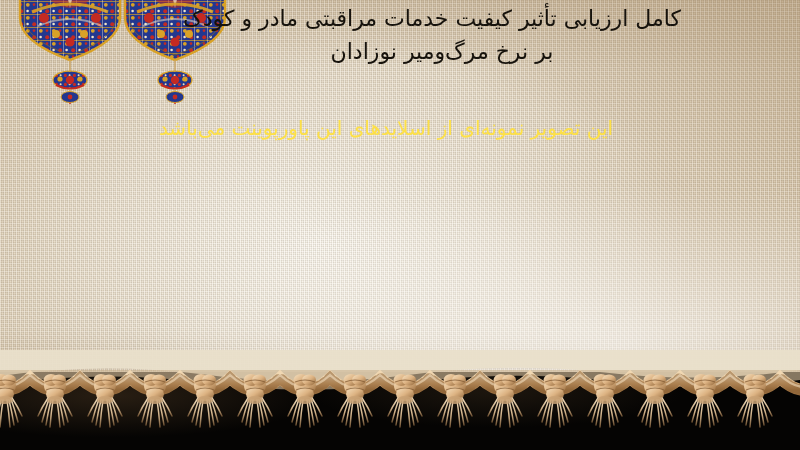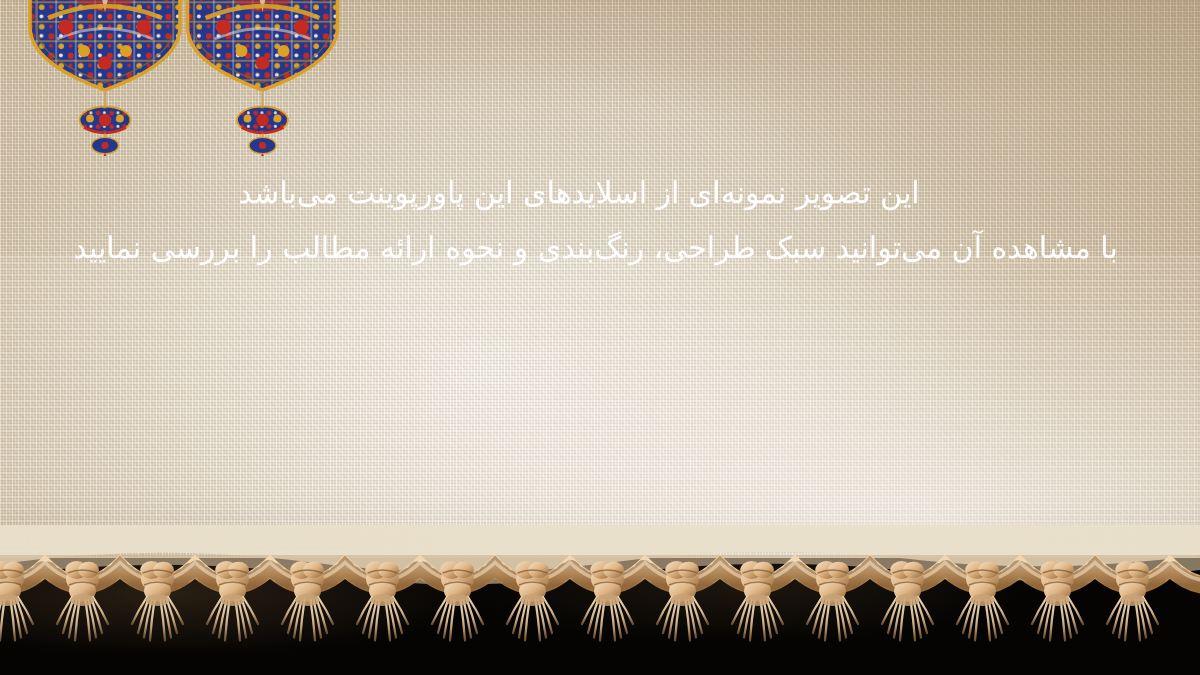--- a/index.html
+++ b/index.html
@@ -62,21 +62,21 @@
     letter-spacing:0px;white-space:nowrap;
   }
   .title-line.l1{padding-right:60px;}
   .title-line.l2{padding-right:40px;}
 
   .body-block{
     position:absolute;top:110px;right:8px;width:784px;
     direction:rtl;text-align:center;
   }
   .body-line{
-    color:#ffffff;font-size:20px;line-height:37px;font-weight:400;
+    color:#fde047;font-size:20px;line-height:37px;font-weight:400;
     font-family:"DejaVu Sans","Liberation Sans",sans-serif;
     white-space:nowrap;
   }
   .body-line.b1{padding-right:28px;}
   .body-line.b2{padding-right:6px;}
   .body-line.b3{padding-right:0px;}
 
   
   .ornament{position:absolute;pointer-events:none;}
   #orn1{left:18px;top:-44px;width:104px;height:148px;}
@@ -207,24 +207,27 @@
     </g>
     <path d="M52 133 V138" stroke="#c9a463" stroke-width="1.2"></path>
     <g>
       <ellipse cx="52" cy="141" rx="9" ry="5.5" fill="#23378f"></ellipse>
       <ellipse cx="52" cy="141" rx="9" ry="5.5" fill="none" stroke="#d9a227" stroke-width="1"></ellipse>
       <circle cx="52" cy="141" r="2.4" fill="#c42a22"></circle>
       <path d="M52 146 L49 152 H55 Z" fill="#c42a22"></path>
     </g>
   </svg>
 
+  <div class="title-block">
+    <div class="title-line l1">کامل ارزیابی تأثیر کیفیت خدمات مراقبتی مادر و کودک</div>
+    <div class="title-line l2">بر نرخ مرگ‌ومیر نوزادان</div>
+  </div>
 
   <div class="body-block">
     <div class="body-line b1">این تصویر نمونه‌ای از اسلایدهای این پاورپوینت می‌باشد</div>
-    <div class="body-line b2">با مشاهده آن می‌توانید سبک طراحی، رنگ‌بندی و نحوه ارائه مطالب را بررسی نمایید</div>
   </div>
 
   <div class="black-band"></div>
   <div class="band-glow"></div>
 
   <svg class="fringe" viewBox="0 0 800 100" preserveAspectRatio="none">
     <defs>
       <linearGradient id="ropeg" x1="0" y1="0" x2="0" y2="1">
         <stop offset="0%" stop-color="#f0d7b2"></stop>
         <stop offset="45%" stop-color="#d7ab78"></stop>

